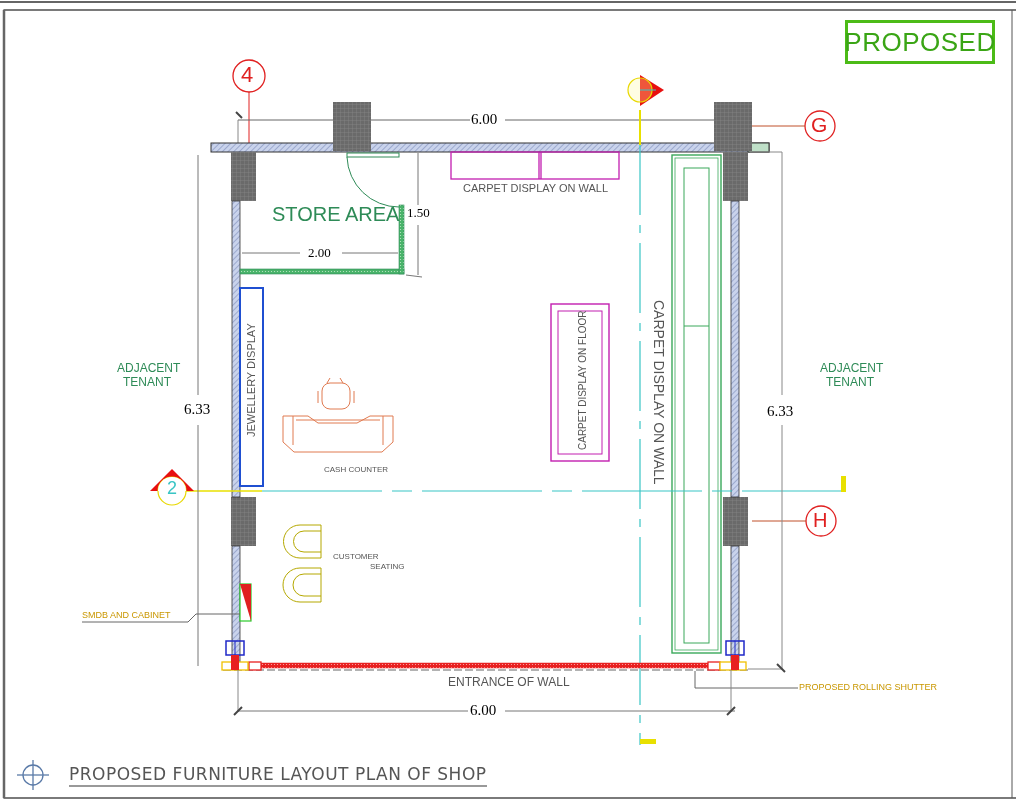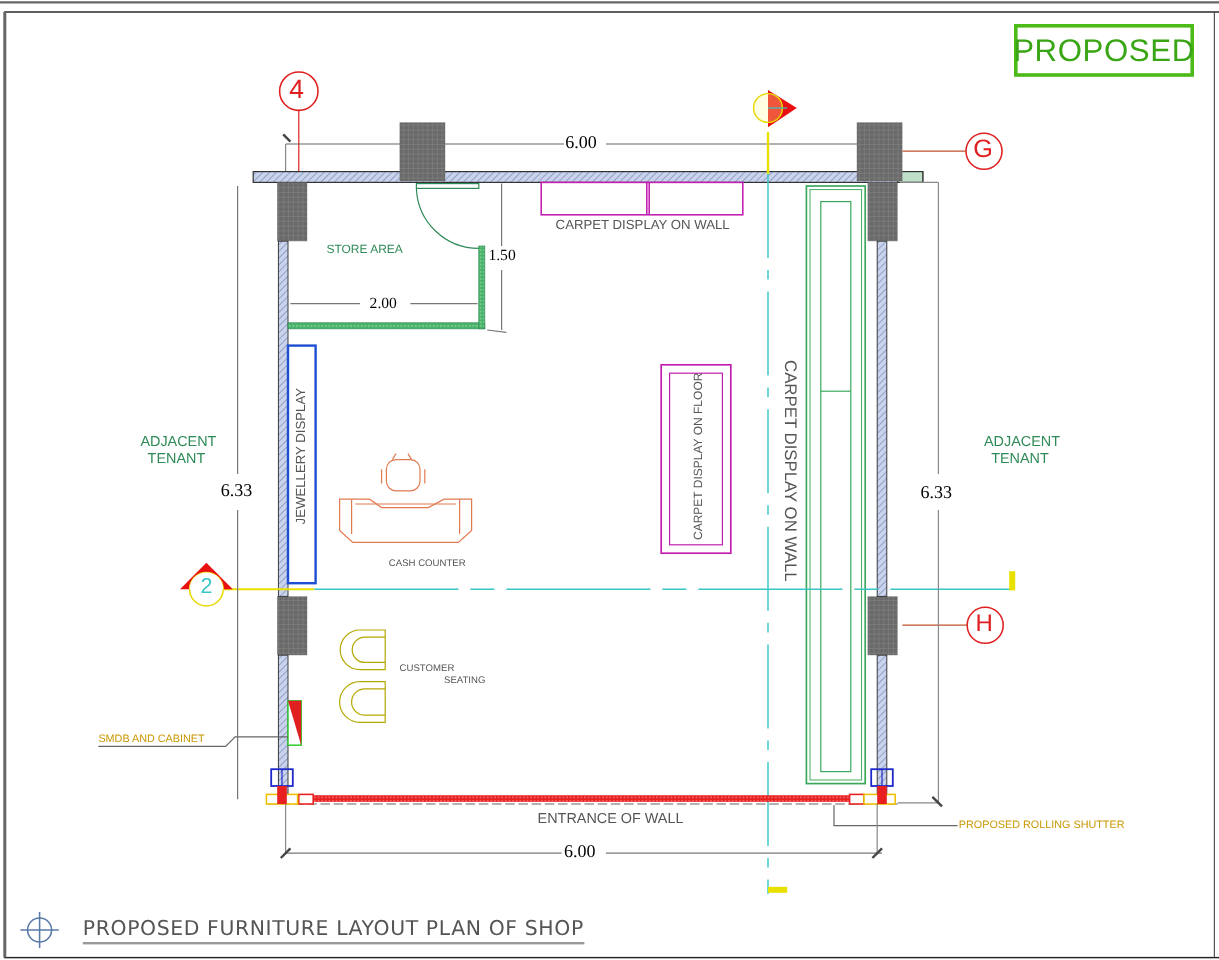--- a/index.html
+++ b/index.html
@@ -207,21 +207,21 @@
 
   
   <div class="lbl dim" style="left:471px;top:111px;font-size:15px;">6.00</div>
   <div class="lbl dim" style="left:470px;top:702px;font-size:15px;">6.00</div>
   <div class="lbl dim" style="left:184px;top:401px;font-size:15px;">6.33</div>
   <div class="lbl dim" style="left:767px;top:403px;font-size:15px;">6.33</div>
   <div class="lbl dim" style="left:308px;top:245px;font-size:13px;">2.00</div>
   <div class="lbl dim" style="left:407px;top:205px;font-size:13px;">1.50</div>
 
   
-  <div class="lbl green" style="left:272px;top:203px;font-size:10px;font-family:'Liberation Sans',sans-serif;">STORE AREA</div>
+  <div class="lbl green" style="left:272px;top:203px;font-size:20px;font-family:'Liberation Sans',sans-serif;">STORE AREA</div>
   <div class="lbl grey" style="left:463px;top:182px;font-size:11px;">CARPET DISPLAY ON WALL</div>
 
   <div class="vert grey" style="left:667px;top:300px;font-size:14px;transform:rotate(90deg);">CARPET DISPLAY ON WALL</div>
   <div class="vert grey" style="left:577px;top:450px;font-size:10px;transform:rotate(-90deg);">CARPET DISPLAY ON FLOOR</div>
   <div class="vert grey" style="left:245px;top:437px;font-size:11px;transform:rotate(-90deg);">JEWELLERY DISPLAY</div>
 
   <div class="lbl grey" style="left:312px;top:465px;font-size:8px;margin-left:12px;">CASH COUNTER</div>
   <div class="lbl grey" style="left:333px;top:552px;font-size:8px;">CUSTOMER</div>
   <div class="lbl grey" style="left:344px;top:562px;font-size:8px;margin-left:26px;">SEATING</div>
 

